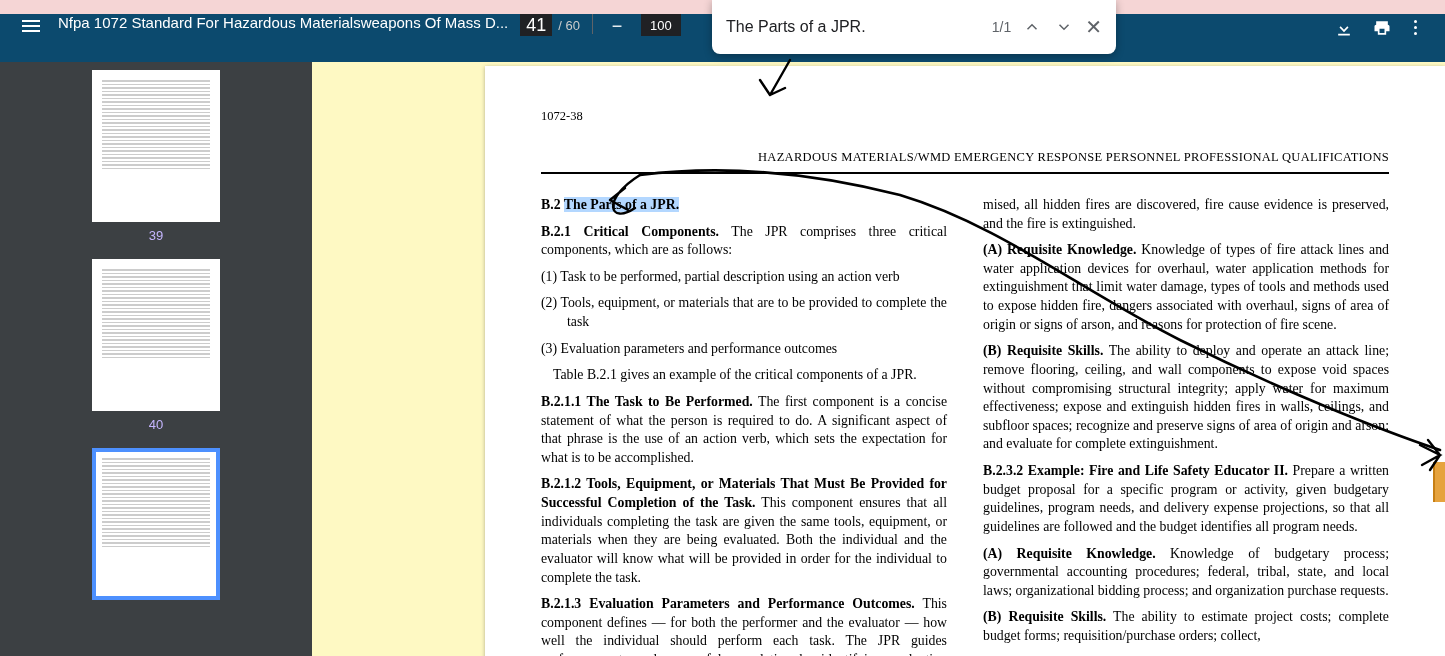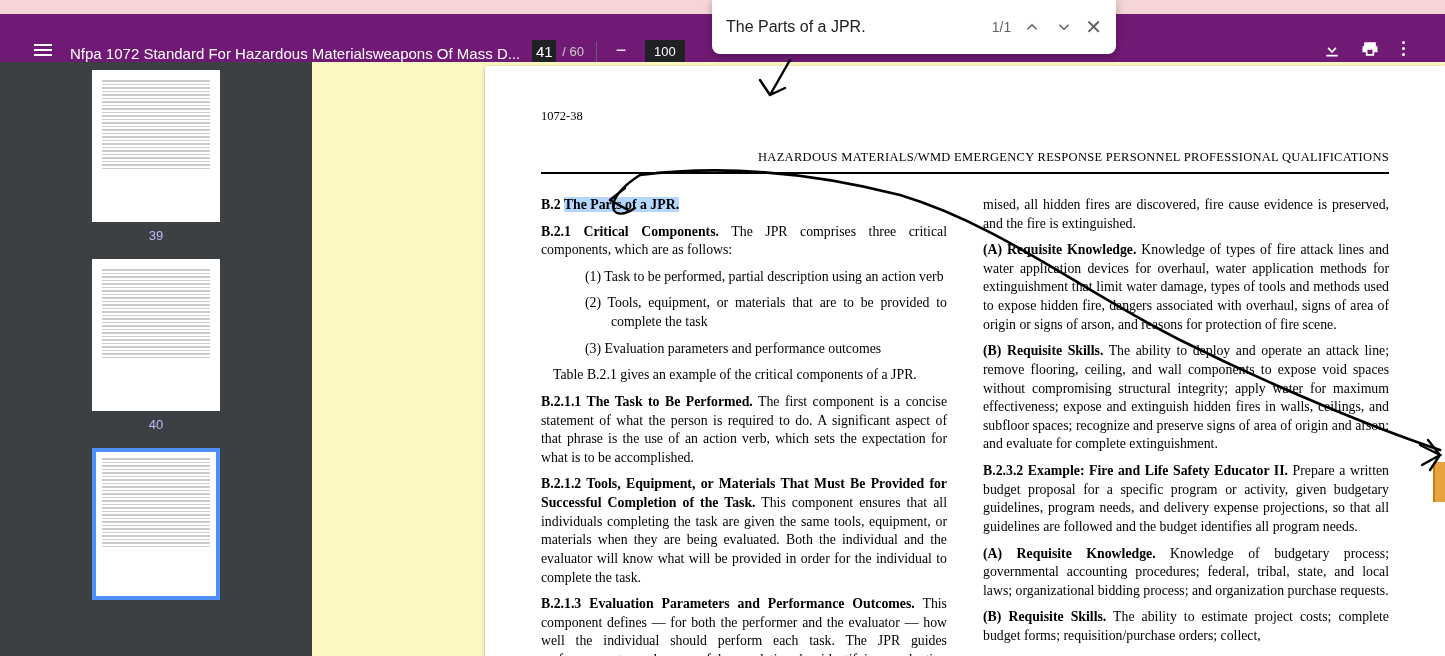--- a/index.html
+++ b/index.html
@@ -1,23 +1,23 @@
 <!DOCTYPE html>
 <html><head>
 <meta charset="utf-8">
 <style>
   * { margin:0; padding:0; box-sizing:border-box; }
   body { font-family:"Segoe UI",Arial,sans-serif; background:#f5d5d5; width:1445px; height:656px; overflow:hidden; position:relative; }
   .viewer { position:absolute; top:14px; left:0; right:0; bottom:0; background:#3c4043; display:flex; flex-direction:column; }
-  .toolbar { height:48px; background:#701a75; color:#fff; display:flex; align-items:flex-end; padding:0 28px; gap:12px; font-size:15px; position:relative; }
+  .toolbar { height:48px; background:#0c4a6e; color:#fff; display:flex; align-items:flex-start; padding:0 16px; gap:12px; font-size:15px; position:relative; }
   .hambtn { display:flex; flex-direction:column; gap:3px; cursor:pointer; padding:6px; }
   .hambtn span { width:18px; height:2px; background:#fff; }
   .title { font-weight:500; white-space:nowrap; overflow:hidden; text-overflow:ellipsis; max-width:480px; }
   .pagebox { display:flex; align-items:center; gap:6px; }
-  .pagebox input { width:24px; height:22px; background:#202124; color:#fff; border:none; text-align:center; font-size:15px; }
+  .pagebox input { width:32px; height:22px; background:#202124; color:#fff; border:none; text-align:center; font-size:18px; }
   .pagebox .tot { color:#ccc; font-size:13px; }
   .divider { width:1px; height:20px; background:#5f6368; }
   .zoombtn { width:24px; height:24px; display:flex; align-items:center; justify-content:center; cursor:pointer; color:#fff; font-size:18px; }
   .zoominput { width:40px; height:22px; background:#202124; color:#fff; border:none; text-align:center; font-size:13px; }
   .right-tools { margin-left:auto; display:flex; align-items:center; gap:18px; padding-right:8px; }
   .icon-svg { width:20px; height:20px; fill:#fff; cursor:pointer; }
   .dots { display:flex; flex-direction:column; gap:3px; cursor:pointer; padding:6px 4px;}
   .dots span{ width:3px;height:3px;background:#fff;border-radius:50%;}
   
   .findbar { position:absolute; top:0; left:712px; width:404px; height:54px; background:#fff; border-radius:0 0 8px 8px; box-shadow:0 2px 8px rgba(0,0,0,.3); display:flex; align-items:center; padding:0 14px; gap:10px; z-index:50;}
@@ -42,21 +42,21 @@
   .main::-webkit-scrollbar-thumb{background:#888;}
   .page { width:960px; min-height:900px; background:#fff; margin-top:4px; box-shadow:0 1px 4px rgba(0,0,0,.3); padding:42px 56px 20px; font-family:"Times New Roman",Times,serif; color:#000; font-size:13.8px; line-height:1.35; position:relative;}
   .runhead { display:flex; justify-content:space-between; font-size:12.5px; margin-bottom:6px; font-family:"Times New Roman",serif;}
   .runhead .rh-r{letter-spacing:0.3px;margin-top:41px;}
   .hrule{height:2px;background:#000;margin-bottom:22px;}
   .cols{display:flex;gap:36px;}
   .col{flex:1;text-align:justify;}
   .col p{margin-bottom:8px;}
   .hl{background:#b3d7ff;}
   .bold{font-weight:bold;}
-  .indent{padding-left:26px;text-indent:-26px;margin-left:44px;}
+  .indent{padding-left:26px;text-indent:-26px;}
   
   .annot{position:absolute;top:0;left:0;pointer-events:none;z-index:40;}
   
   .sbump{position:absolute;right:0;top:400px;width:12px;height:40px;background:#e6a33e;border-left:2px solid #c77f14;z-index:30;}
 </style>
 </head>
 <body>
 
 <div class="viewer">
   <div class="toolbar">

